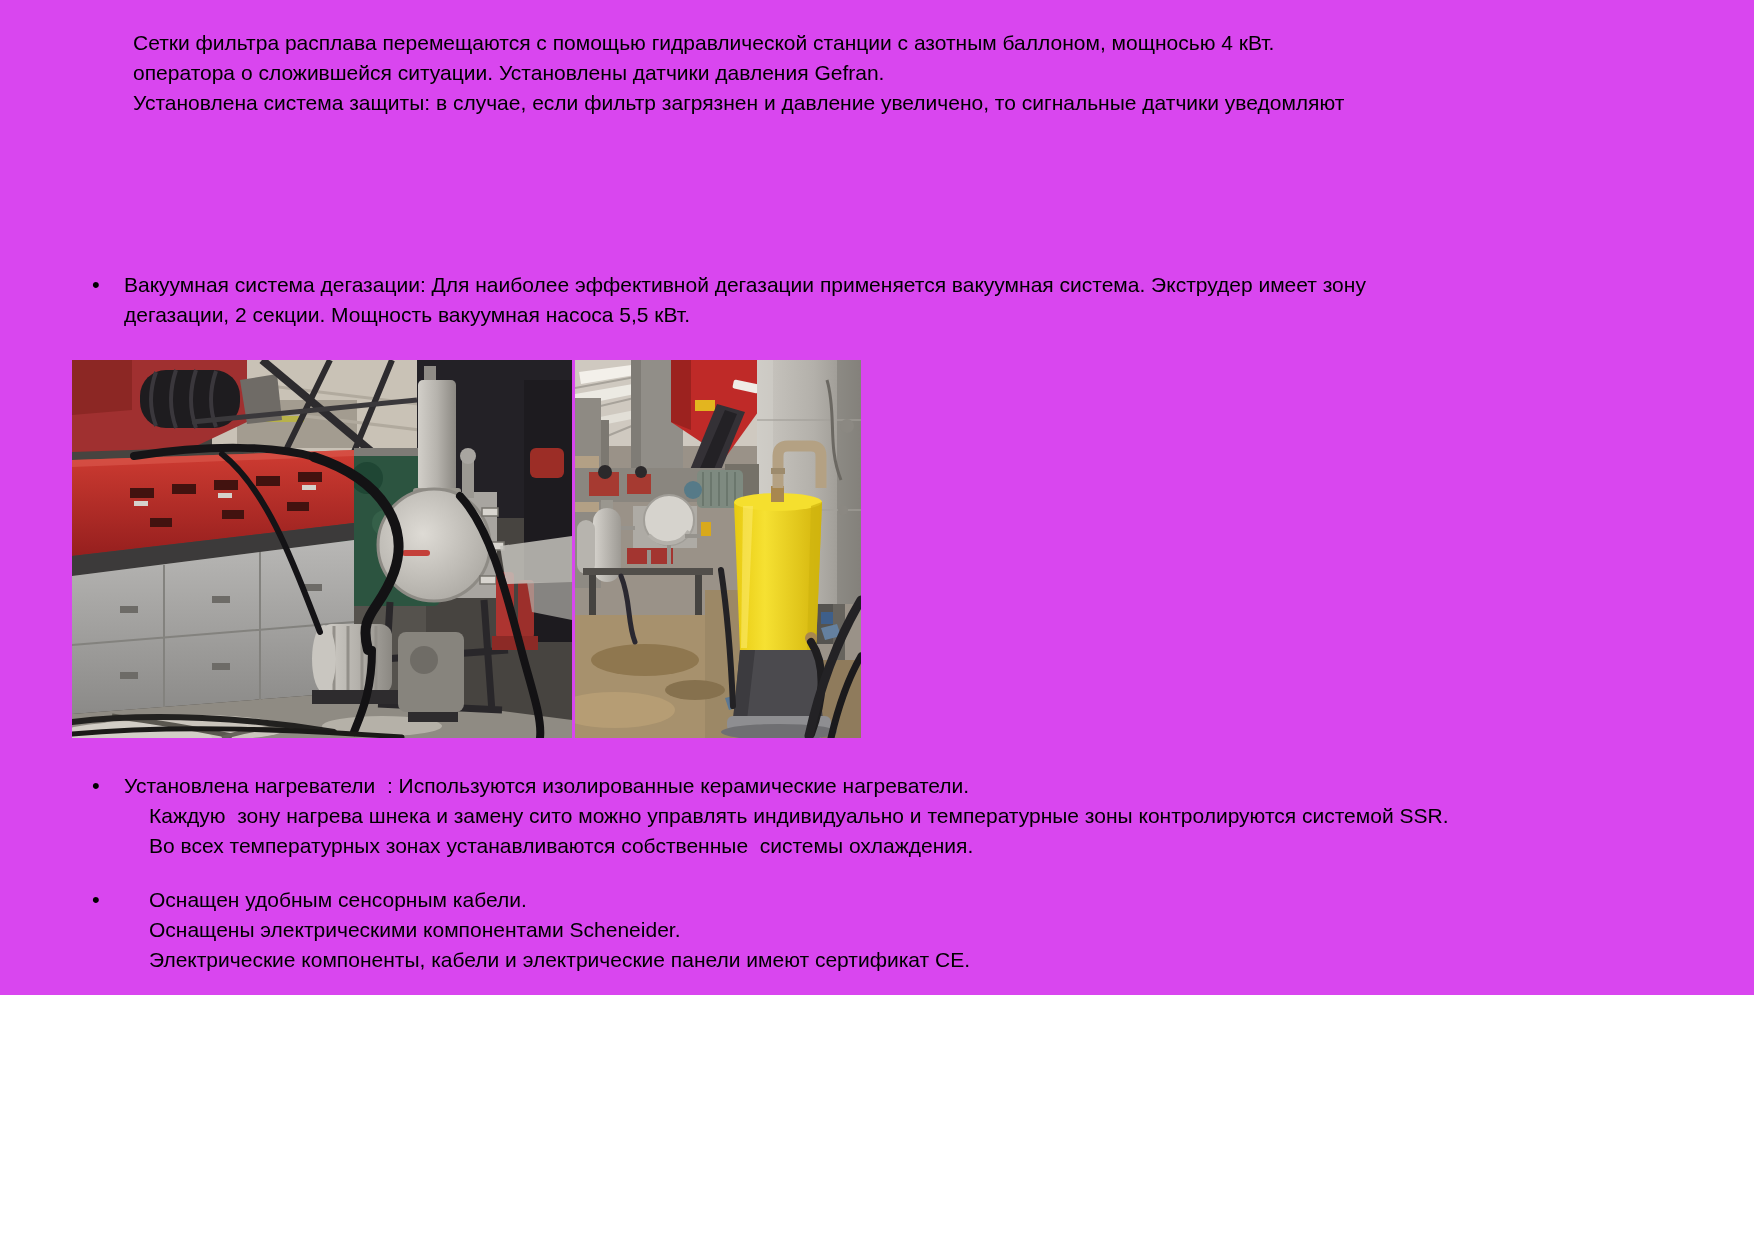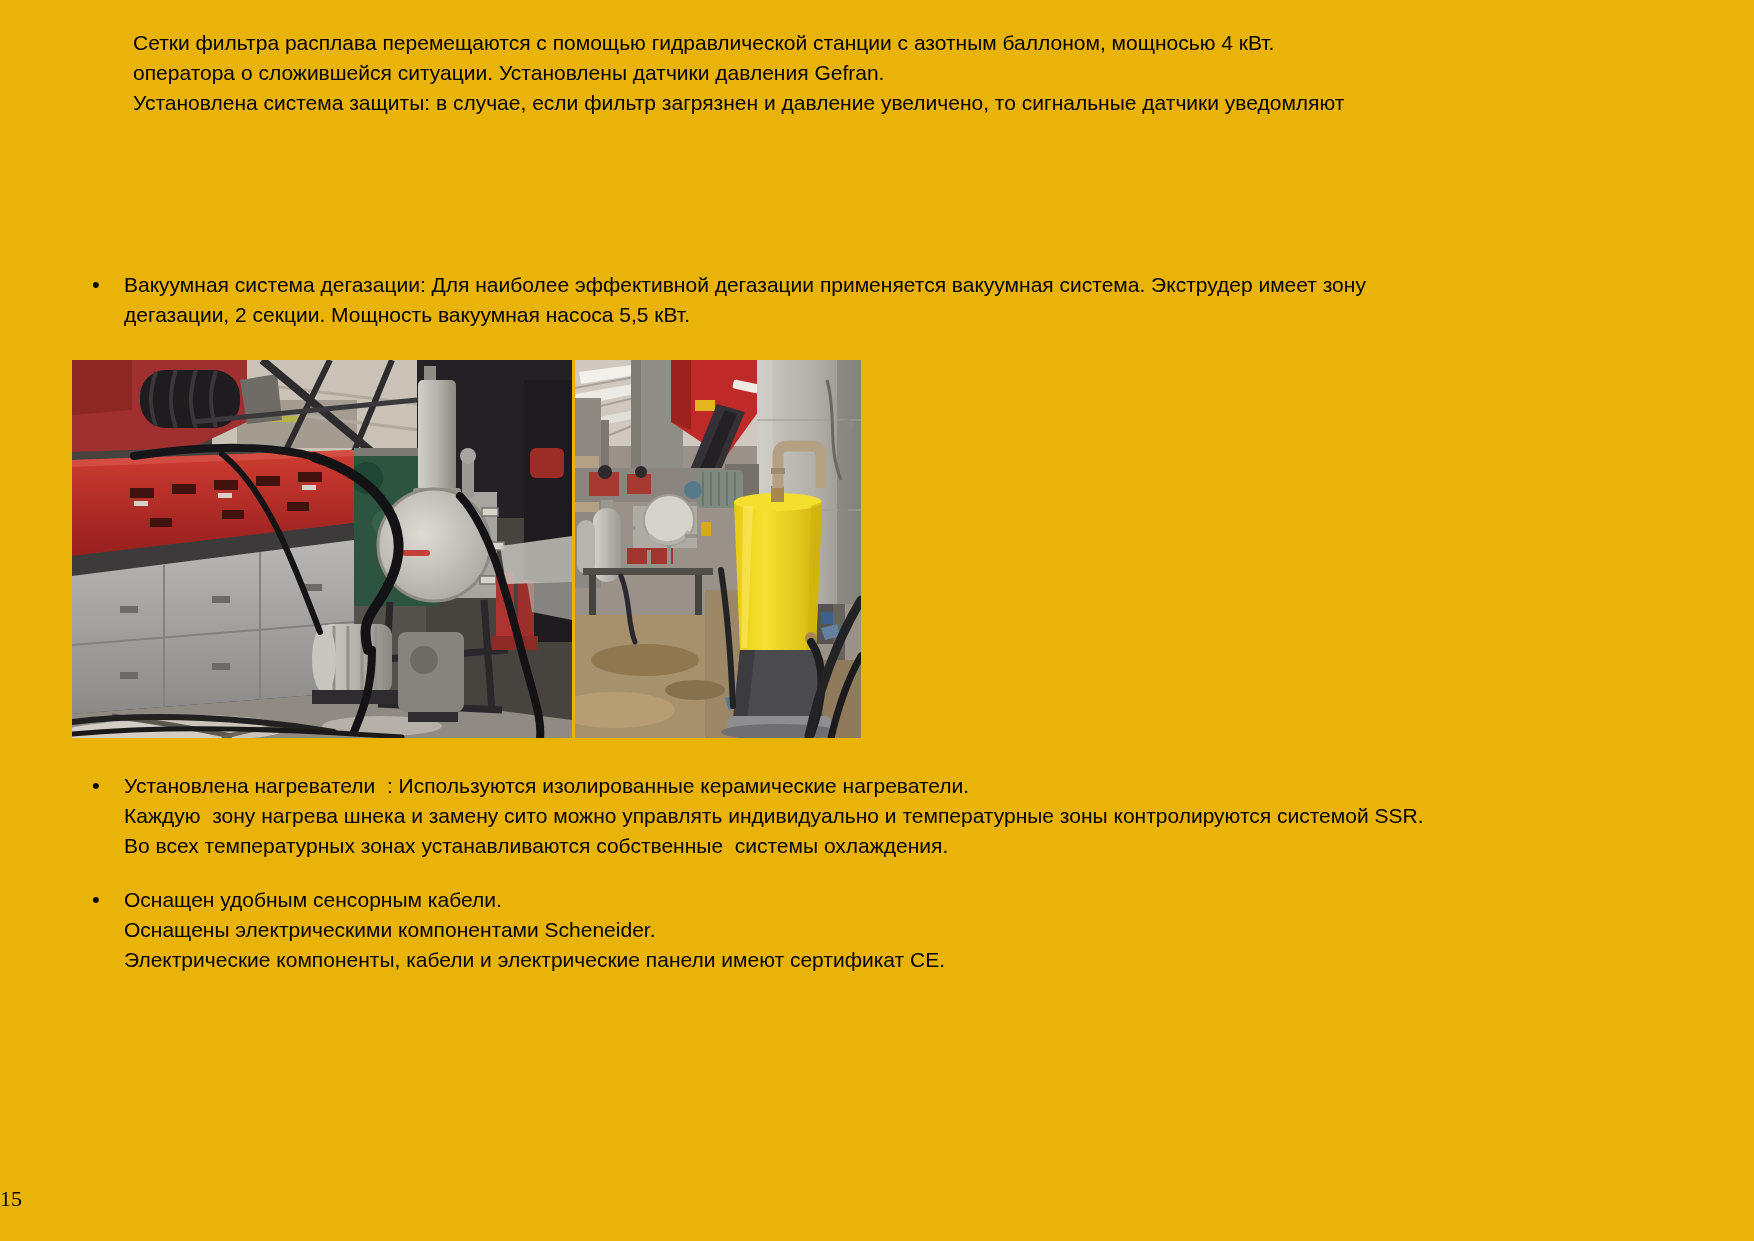--- a/index.html
+++ b/index.html
@@ -1,24 +1,24 @@
 <!DOCTYPE html>
 <html><head>
 <meta charset="utf-8">
 <style>
   html,body{margin:0;padding:0;background:#ffffff;}
-  .page{position:relative;width:1754px;height:1241px;background:#eab308;
+  .page{position:relative;width:1754px;height:995px;background:#d946ef;
         font-family:"Liberation Sans",sans-serif;color:#000;overflow:hidden;}
   .textblock{font-size:21px;line-height:30px;}
   .line{white-space:pre-wrap;}
   .intro{position:absolute;left:133px;top:28px;width:1460px;}
   .bullet{position:absolute;left:92px;display:flex;align-items:flex-start;width:1560px;}
   .marker{width:32px;flex:0 0 32px;font-size:22px;line-height:30px;}
   .btxt{flex:1;}
-  .btxt .sub{}
+  .btxt .sub{margin-left:25px;}
   .b{font-weight:normal;}
   .photos{position:absolute;left:72px;top:360px;display:flex;gap:3px;}
   .photo-left{width:500px;height:378px;overflow:hidden;}
   .photo-right{width:286px;height:378px;overflow:hidden;}
   .photos svg{display:block;width:100%;height:100%;}
   .pagenum{position:absolute;left:0;right:0;top:1174px;text-align:left;
            font-family:"Liberation Serif",serif;font-size:22px;line-height:30px;margin-top:10px;}
 </style>
 </head>
 <body>

